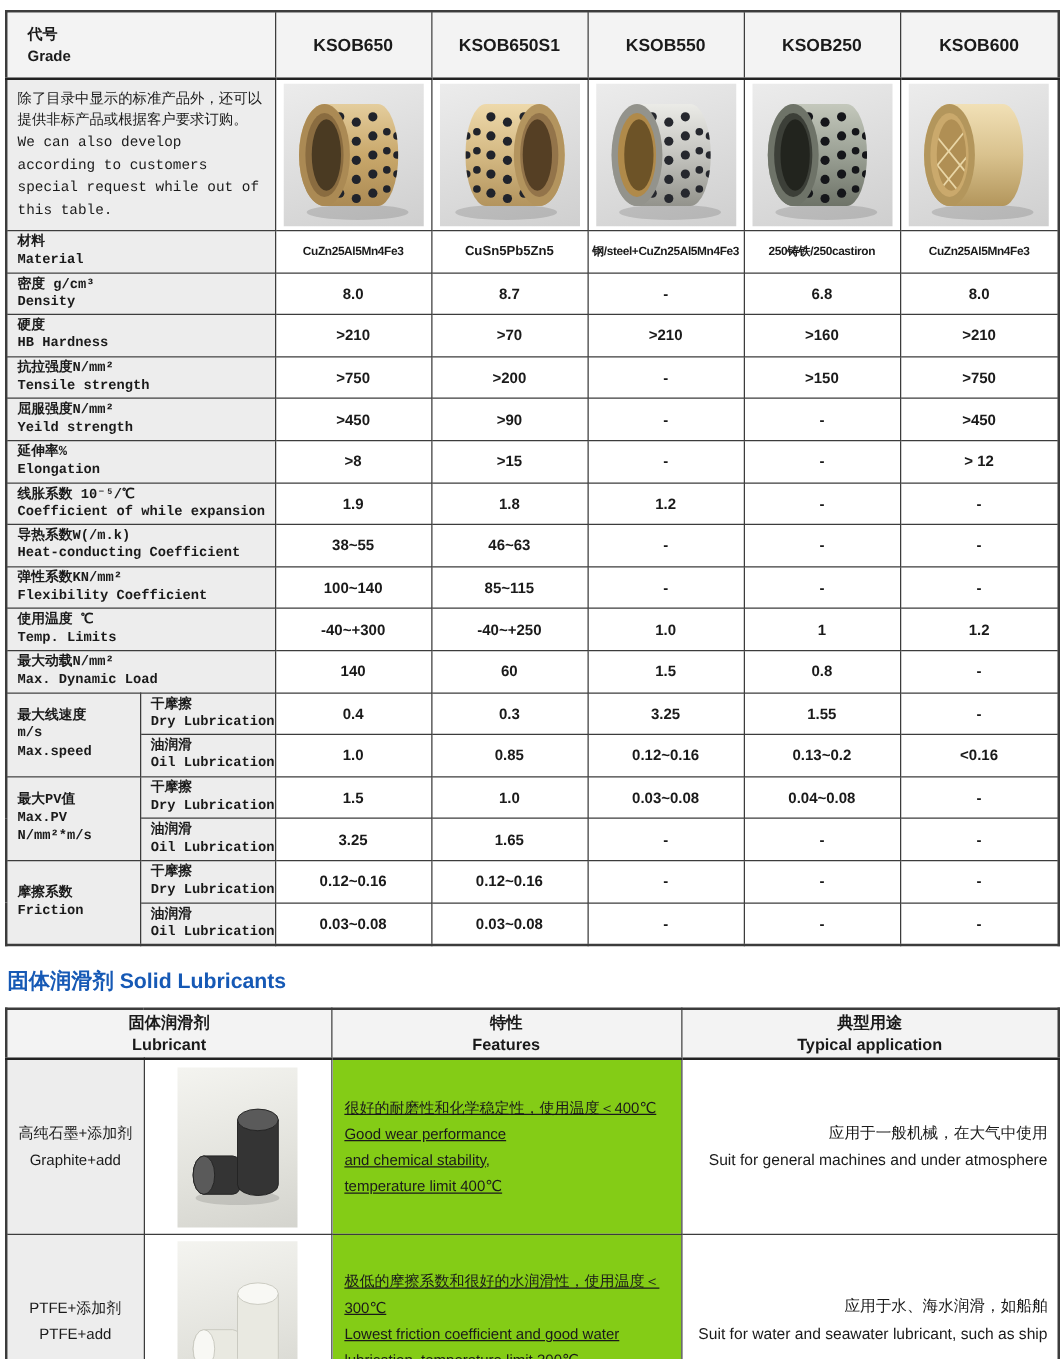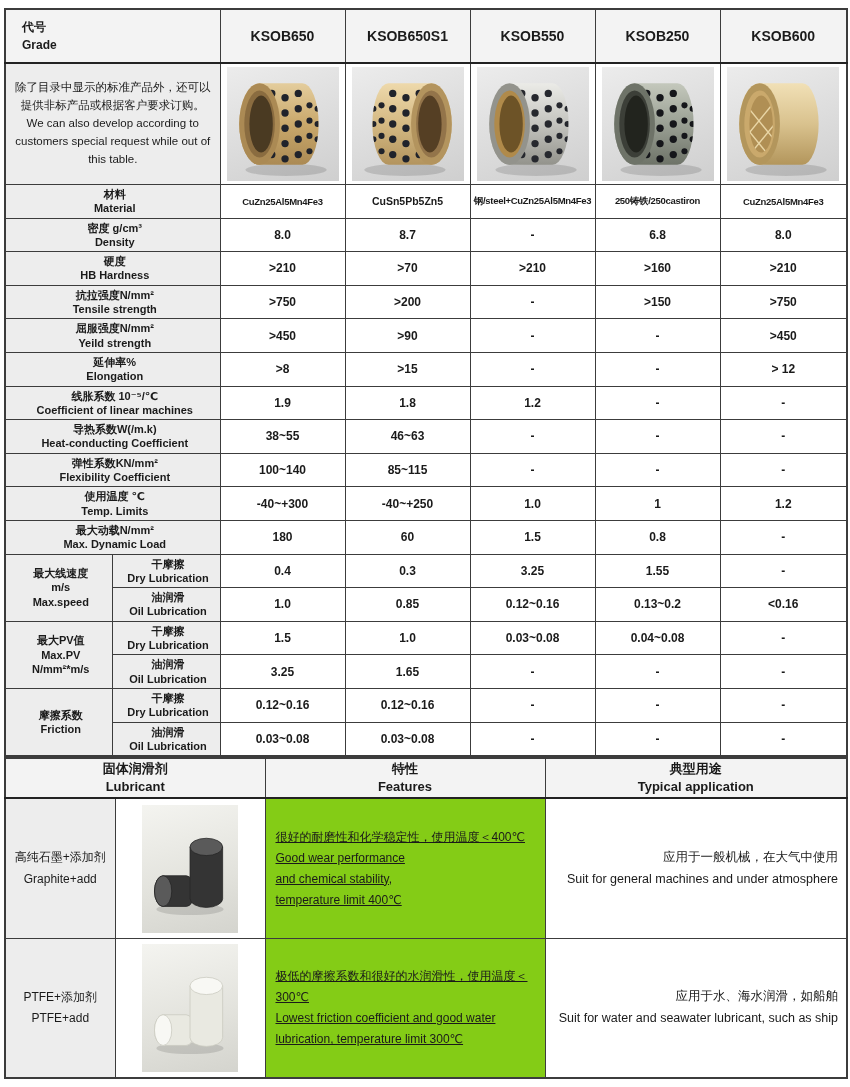--- a/index.html
+++ b/index.html
@@ -8,22 +8,22 @@
   .wrap{padding:8px 4px 14px 4px;}
 
   table{border-collapse:collapse;table-layout:fixed;width:842px;border:2px solid var(--border);}
   td,th{border:1px solid var(--border);box-sizing:border-box;overflow:hidden;}
 
   
   .spec-table .head-row th{height:54px;background:var(--headbg);border-bottom:2px solid #222;}
   .corner-th{text-align:left;vertical-align:middle;padding:4px 16px;font-size:12px;font-weight:bold;line-height:1.5;}
   .grade-th{font-size:14px;font-weight:bold;text-align:center;}
 
-  .label-td{background:var(--labelbg);text-align:center;vertical-align:middle;padding:2px 4px 2px 8px;
-            font-size:11px;font-weight:bold;line-height:1.3;}
+  .label-td{background:var(--labelbg);text-align:left;vertical-align:middle;padding:2px 4px 2px 8px;
+            font-size:11px;font-weight:bold;line-height:1.3;font-family:Liberation Mono, monospace;}
   .lab-line{white-space:nowrap;}
   .val-td{background:#fff;text-align:center;vertical-align:middle;font-size:12px;font-weight:bold;}
   .spec-table tbody tr{height:30px;}
   .material-row .val-td{font-size:10.5px;white-space:nowrap;}
   .material-row .val-td.tight{font-size:9.5px;letter-spacing:-0.3px;margin-top:21px;}
 
   .photo-row{height:122px;}
   .intro-td{vertical-align:middle;padding:6px 8px;font-size:11.5px;font-weight:normal;line-height:1.55;}
   .intro-td div{margin:0;}
   .photo-td{background:#fff;text-align:center;vertical-align:middle;padding:3px;}
@@ -367,21 +367,21 @@
           </td>
           <td class="val-td">&gt;8</td>
           <td class="val-td">&gt;15</td>
           <td class="val-td">-</td>
           <td class="val-td">-</td>
           <td class="val-td">&gt; 12</td>
         </tr>
         <tr>
           <td class="label-td" colspan="2">
             <div class="lab-line">线胀系数 10⁻⁵/℃</div>
-            <div class="lab-line">Coefficient of linear machines</div>
+            <div class="lab-line">Coefficient of while expansion</div>
           </td>
           <td class="val-td">1.9</td>
           <td class="val-td">1.8</td>
           <td class="val-td">1.2</td>
           <td class="val-td">-</td>
           <td class="val-td">-</td>
         </tr>
         <tr>
           <td class="label-td" colspan="2">
             <div class="lab-line">导热系数W(/m.k)</div>
@@ -413,21 +413,21 @@
           <td class="val-td">-40~+250</td>
           <td class="val-td">1.0</td>
           <td class="val-td">1</td>
           <td class="val-td">1.2</td>
         </tr>
         <tr>
           <td class="label-td" colspan="2">
             <div class="lab-line">最大动载N/mm²</div>
             <div class="lab-line">Max. Dynamic Load</div>
           </td>
-          <td class="val-td">180</td>
+          <td class="val-td">140</td>
           <td class="val-td">60</td>
           <td class="val-td">1.5</td>
           <td class="val-td">0.8</td>
           <td class="val-td">-</td>
         </tr>
         <tr>
           <td class="label-td group-td" rowspan="2">
             <div class="lab-line">最大线速度</div>
             <div class="lab-line">m/s</div>
             <div class="lab-line">Max.speed</div>
@@ -502,20 +502,24 @@
           </td>
           <td class="val-td">0.03~0.08</td>
           <td class="val-td">0.03~0.08</td>
           <td class="val-td">-</td>
           <td class="val-td">-</td>
           <td class="val-td">-</td>
         </tr>
       </tbody>
   </table>
 
+  <h2 class="section-title">
+    <span>固体润滑剂</span>
+    <span>Solid Lubricants</span>
+  </h2>
 
   <table class="lub-table">
     <colgroup>
       <col style="width:110px">
         <col style="width:150px">
         <col style="width:280px">
         <col style="width:302px">
     </colgroup>
     <thead>
       <tr id="lub-head-row">

